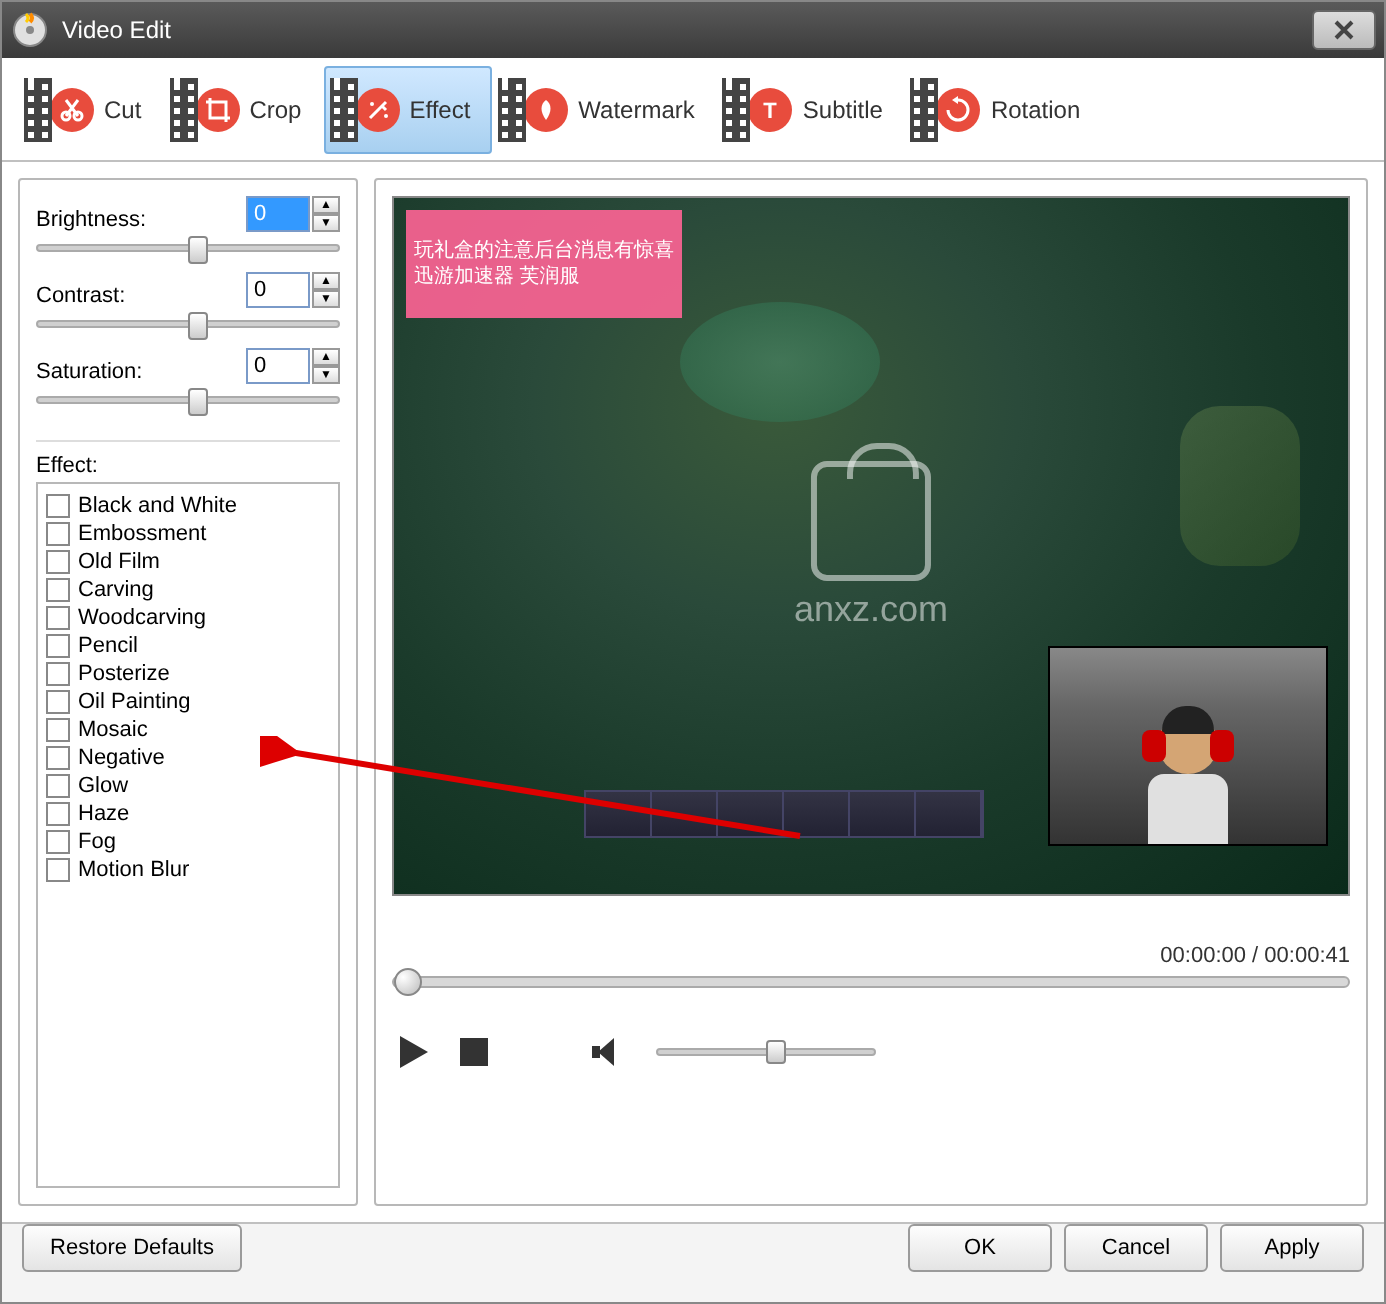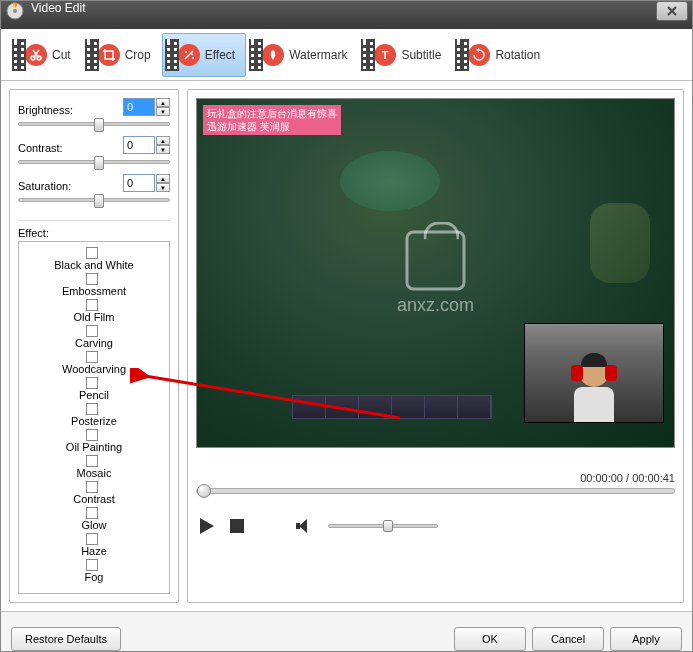--- a/index.html
+++ b/index.html
@@ -1,20 +1,20 @@
 <!DOCTYPE html>
 <html><head>
 <meta charset="utf-8">
 <style>
 * { box-sizing: border-box; margin: 0; padding: 0; font-family: Tahoma, Arial, sans-serif; }
 body { background: #fff; width: 693px; height: 652px; overflow: hidden; }
 
 .window { width: 693px; height: 652px; border: 1px solid #888; background: #fff; display: flex; flex-direction: column; }
 
-.titlebar { height: 28px; background: linear-gradient(to bottom, #5a5a5a 0%, #4a4a4a 50%, #3a3a3a 100%); display: flex; padding: 0 4px; color: #fff; }
+.titlebar { height: 28px; background: linear-gradient(to bottom, #5a5a5a 0%, #4a4a4a 50%, #3a3a3a 100%); display: flex; align-items: center; padding: 0 4px; color: #fff; }
 .titlebar-icon { width: 20px; height: 20px; margin-right: 6px; display: flex; align-items: center; justify-content: center; }
 .titlebar-text { font-size: 12px; flex: 1; }
 .close-btn { width: 32px; height: 20px; background: linear-gradient(to bottom,#ddd,#bbb); border: 1px solid #666; border-radius: 3px; display: flex; align-items: center; justify-content: center; cursor: pointer; }
 
 .toolbar { height: 52px; background: #fff; display: flex; align-items: center; gap: 0; padding: 4px 8px; border-bottom: 1px solid #c0c0c0; }
 .tool-btn { height: 44px; display: flex; align-items: center; padding: 0 10px 0 2px; cursor: pointer; border: 1px solid transparent; }
 .tool-btn.active { background: linear-gradient(to bottom, #d0e8ff, #a8d0f0); border: 1px solid #7ab0e0; border-radius: 2px; }
 .tool-icon { width: 36px; height: 36px; display: flex; align-items: center; justify-content: center; position: relative; }
 .tool-film { position: absolute; left: 0; top: 2px; width: 14px; height: 32px; background: #444; }
 .tool-film::before, .tool-film::after { content: ''; position: absolute; left: 2px; width: 3px; height: 3px; background: #fff; }
@@ -32,29 +32,29 @@
 .spinner-input { width: 32px; height: 18px; border: 1px solid #7a9ac8; text-align: left; padding: 0 3px; font-size: 11px; }
 .spinner-input.selected { background: #3399ff; color: #fff; }
 .spinner-btns { display: flex; flex-direction: column; margin-left: 1px; }
 .spin-btn { width: 14px; height: 9px; background: linear-gradient(to bottom,#fff,#ddd); border: 1px solid #999; font-size: 6px; display: flex; align-items: center; justify-content: center; cursor: pointer; }
 .slider-track { width: 100%; height: 4px; background: #d0d0d0; border: 1px solid #aaa; border-radius: 2px; position: relative; margin-top: 6px; margin-bottom: 10px; }
 .slider-thumb { position: absolute; top: -5px; width: 10px; height: 14px; background: linear-gradient(to bottom,#fff,#ccc); border: 1px solid #888; border-radius: 2px; cursor: pointer; }
 
 .effect-section { flex: 1; display: flex; flex-direction: column; }
 .effect-title { font-size: 11px; margin-bottom: 2px; }
 .effect-list { border: 1px solid #b8b8b8; flex: 1; padding: 4px; overflow: hidden; }
-.effect-item { display: flex; align-items: center; font-size: 11px; padding: 1px 0; flex-direction: column; }
+.effect-item { display: flex; align-items: center; font-size: 11px; padding: 1px 0; }
 .effect-chk { width: 12px; height: 12px; border: 1px solid #888; margin-right: 4px; background: #fff; cursor: pointer; }
 
 .right-panel { flex: 1; border: 1px solid #b8b8b8; border-radius: 2px; padding: 8px; display: flex; flex-direction: column; }
 .video-preview { width: 100%; height: 350px; background: #000; border: 1px solid #888; position: relative; overflow: hidden; }
 .game-bg { position: absolute; inset: 0; background: radial-gradient(ellipse at 40% 30%, #3a5a3a 0%, #2a4a3a 30%, #1a3a2a 60%, #0a2a1a 100%); }
 .terrain1 { position: absolute; left: 30%; top: 15%; width: 100px; height: 60px; background: radial-gradient(ellipse, #4a8a6a, #2a6a4a); border-radius: 50%; opacity: 0.6; }
 .terrain2 { position: absolute; right: 5%; top: 30%; width: 60px; height: 80px; background: linear-gradient(135deg, #5a7a4a, #3a5a2a); border-radius: 20px; opacity: 0.5; }
-.overlay-text { position: absolute; left: 6px; top: 6px; background: rgba(255,100,150,0.9); color: #fff; font-size: 10px; padding: 2px 4px; line-height: 1.3; }
+.overlay-text { position: absolute; left: 6px; top: 6px; background: rgba(255,100,150,0.9); color: #fff; font-size: 10px; padding: 14px 4px; line-height: 1.3; }
 .watermark { position: absolute; left: 50%; top: 50%; transform: translate(-50%,-50%); color: rgba(255,255,255,0.5); font-size: 24px; text-align: center; pointer-events: none; }
 .watermark .wm-icon { width: 60px; height: 60px; border: 3px solid rgba(255,255,255,0.5); border-radius: 8px; margin: 0 auto 4px; position: relative; }
 .watermark .wm-icon::before { content: ''; position: absolute; top: -12px; left: 15px; width: 30px; height: 15px; border: 3px solid rgba(255,255,255,0.5); border-bottom: none; border-radius: 15px 15px 0 0; }
 .webcam { position: absolute; right: 10px; bottom: 24px; width: 140px; height: 100px; background: linear-gradient(to bottom, #888 0%, #666 30%, #333 100%); border: 1px solid #000; }
 .person { position: absolute; left: 50%; bottom: 0; transform: translateX(-50%); width: 50px; height: 65px; }
 .person-head { width: 30px; height: 30px; background: #d4a574; border-radius: 50%; margin: 0 auto; position: relative; }
 .person-head::before { content: ''; position: absolute; top: -4px; left: 2px; width: 26px; height: 14px; background: #222; border-radius: 12px 12px 0 0; }
 .headset-left, .headset-right { position: absolute; width: 12px; height: 16px; background: #c00; border-radius: 4px; top: 8px; }
 .headset-left { left: -8px; }
 .headset-right { right: -8px; }
@@ -68,21 +68,21 @@
 
 .controls-row { display: flex; align-items: center; gap: 16px; margin-top: 24px; padding: 0 4px; }
 .play-btn { width: 0; height: 0; border-left: 14px solid #333; border-top: 8px solid transparent; border-bottom: 8px solid transparent; cursor: pointer; }
 .stop-btn { width: 14px; height: 14px; background: #333; cursor: pointer; }
 .vol-icon { width: 16px; height: 14px; position: relative; }
 .vol-icon::before { content: ''; position: absolute; left: 0; top: 4px; width: 4px; height: 6px; background: #333; }
 .vol-icon::after { content: ''; position: absolute; left: 3px; top: 0; width: 0; height: 0; border-right: 8px solid #333; border-top: 7px solid transparent; border-bottom: 7px solid transparent; }
 .vol-slider { width: 110px; height: 4px; background: #d0d0d0; border: 1px solid #aaa; border-radius: 2px; position: relative; }
 .vol-thumb { position: absolute; top: -5px; width: 10px; height: 12px; background: linear-gradient(to bottom,#fff,#ccc); border: 1px solid #888; border-radius: 2px; cursor: pointer; }
 
-.bottom-bar { height: 40px; border-top: 1px solid #c0c0c0; display: flex; align-items: flex-end; padding: 0 10px; gap: 6px; background: #f4f4f4; }
+.bottom-bar { height: 40px; border-top: 1px solid #c0c0c0; display: flex; align-items: flex-start; padding: 0 10px; gap: 6px; background: #f4f4f4; }
 .btn { height: 24px; padding: 0 8px; background: linear-gradient(to bottom,#fdfdfd,#e4e4e4); border: 1px solid #9a9a9a; border-radius: 3px; font-size: 11px; cursor: pointer; min-width: 72px; }
 .spacer { flex: 1; }
 
 .arrow-svg { position: absolute; left: 130px; top: 368px; pointer-events: none; z-index: 10; }
 </style>
 </head>
 <body>
 
 <div class="window">
 
@@ -259,33 +259,37 @@
             <div class="effect-item">
               <div class="effect-chk"></div>
               <span>Oil Painting</span>
             </div>
             <div class="effect-item">
               <div class="effect-chk"></div>
               <span>Mosaic</span>
             </div>
             <div class="effect-item">
               <div class="effect-chk"></div>
-              <span>Contrast</span>
+              <span>Negative</span>
             </div>
             <div class="effect-item">
               <div class="effect-chk"></div>
               <span>Glow</span>
             </div>
             <div class="effect-item">
               <div class="effect-chk"></div>
               <span>Haze</span>
             </div>
             <div class="effect-item">
               <div class="effect-chk"></div>
               <span>Fog</span>
+            </div>
+            <div class="effect-item">
+              <div class="effect-chk"></div>
+              <span>Motion Blur</span>
             </div>
           </div>
       </div>
     </div>
 
     <div class="right-panel">
       <div class="video-preview">
         <div class="game-bg">
           <div class="terrain1"></div>
             <div class="terrain2"></div>

